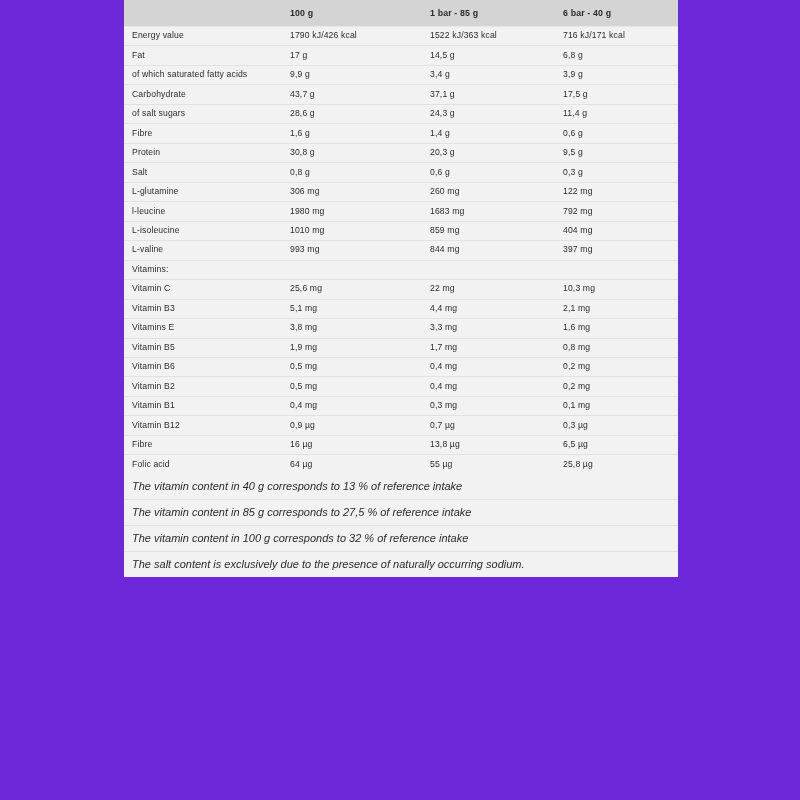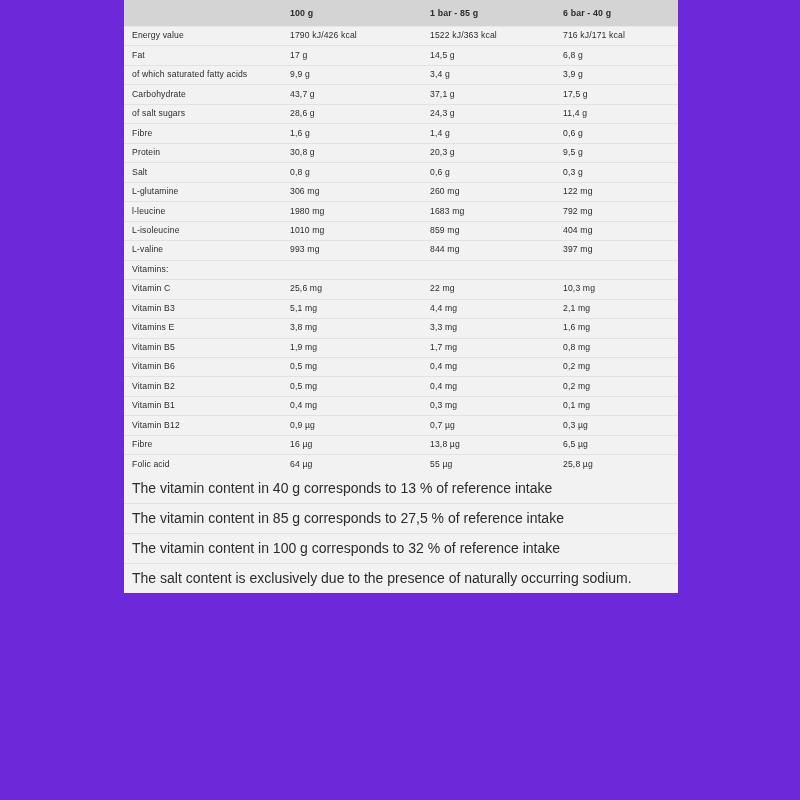--- a/index.html
+++ b/index.html
@@ -62,24 +62,25 @@
     color: #2b2b2b;
     line-height: 1.15;
   }
   table.nutri tbody tr:last-child td { border-bottom: none; }
   td.indent { padding-left: 19px; }
   td.label { }
   .notes {
     padding: 0;
   }
   .note-row {
-    font-size: 14px;
+    font-size: 11px;
     padding: 6.5px 8px;
     border-bottom: 1px solid #e2e2e2;
     color: #2b2b2b;
+    font-style: italic;
   }
   .note-row:last-child { border-bottom: none; }
 </style>
 </head>
 <body>
 
 <div class="page">
   <div class="sheet" style="min-height: 0px;">
 
     <table class="nutri">

